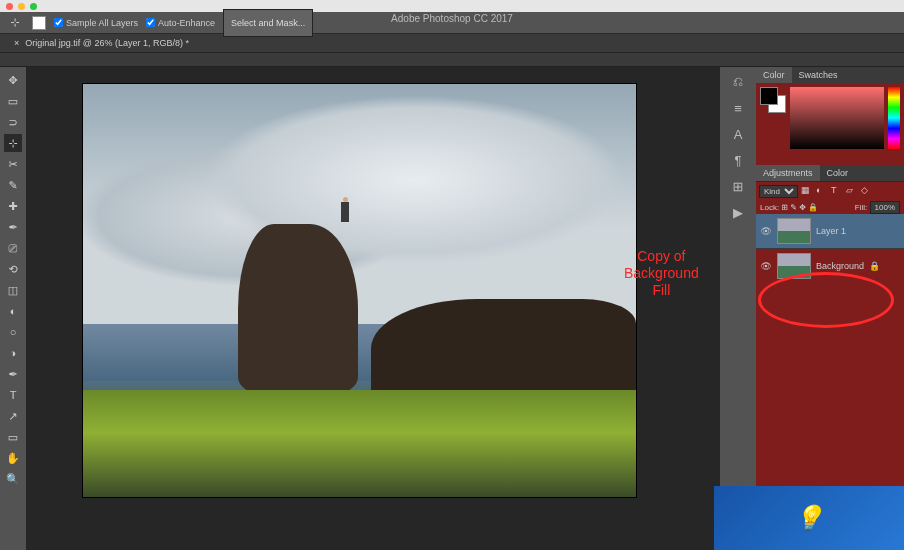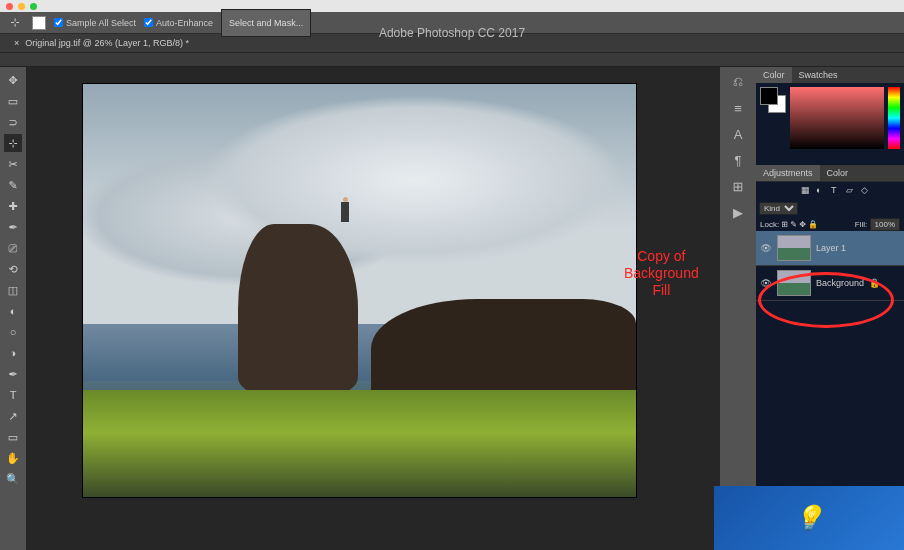--- a/index.html
+++ b/index.html
@@ -5,21 +5,21 @@
 * { margin:0; padding:0; box-sizing:border-box; font-family:"Helvetica Neue",Arial,sans-serif; }
 body { background:#323232; width:904px; height:550px; overflow:hidden; position:relative; }
 .mac-menu { height:12px; background:#e6e6e6; display:flex; align-items:center; padding:0 6px; gap:5px; }
 .tl-dot { width:7px; height:7px; border-radius:50%; }
 .tl-red{background:#ff5f57;} .tl-yel{background:#febc2e;} .tl-grn{background:#28c840;}
 .opt-bar { height:22px; background:#535353; display:flex; align-items:center; padding:0 6px; gap:8px; border-bottom:1px solid #2a2a2a; color:#ccc; font-size:9px;}
 .swatch{width:14px;height:14px;background:#fff;border:1px solid #888;}
 .chk{display:flex;align-items:center;gap:3px;}
 .chk input{width:9px;height:9px;}
 .btn{background:#636363;border:1px solid #222;padding:8px 7px;color:#ddd;font-size:9px;cursor:pointer;}
-.title-center{position:absolute;left:50%;transform:translateX(-50%);color:#bbb;font-size:12px;top:26px;}
+.title-center{position:absolute;left:50%;transform:translateX(-50%);color:#bbb;font-size:10px;top:13px;}
 .doc-tab{height:19px;background:#3a3a3a;display:flex;align-items:center;color:#ccc;font-size:9px;padding:0 8px;border-bottom:1px solid #222;}
 .doc-tab .x{margin-left:6px;}
 .ruler-h{height:14px;background:#3a3a3a;border-bottom:1px solid #222;}
 .main{position:absolute;top:67px;left:0;right:0;bottom:0;display:flex;}
 .tools{width:26px;background:#535353;display:flex;flex-direction:column;align-items:center;gap:3px;padding:4px 0;}
 .tool{width:18px;height:18px;display:flex;align-items:center;justify-content:center;color:#ccc;font-size:11px;cursor:pointer;}
 .tool.sel{background:#2a2a2a;}
 .canvas-wrap{flex:1;background:#262626;position:relative;}
 .canvas{position:absolute;left:56px;top:16px;width:555px;height:415px;background:linear-gradient(#b8c4cc 0%,#c9d2d6 35%,#5b7b94 65%,#2a3b27 100%);border:1px solid #000;}
 .sky{position:absolute;top:0;left:0;right:0;height:58%;background:
@@ -28,21 +28,21 @@
   linear-gradient(#95a8b5 0%,#bcc8cf 40%,#d0d7db 60%);}
 .sea{position:absolute;top:58%;left:0;right:0;height:14%;background:linear-gradient(#7189a0,#4a6882);}
 .rock1{position:absolute;left:28%;bottom:25%;width:120px;height:170px;background:#3b2f26;border-radius:30% 40% 20% 20%/50% 50% 10% 10%;}
 .person{position:absolute;left:46%;bottom:64%;width:16px;height:36px;}
 .person .body{width:8px;height:20px;background:#3a3a3a;margin:0 auto;}
 .person .head{width:5px;height:5px;background:#d4a887;border-radius:50%;margin:0 auto;}
 .grass{position:absolute;left:0;bottom:0;width:100%;height:26%;background:linear-gradient(#6a8a2a,#8fb034 40%,#3a4a28);}
 .rock2{position:absolute;right:0;bottom:18%;width:48%;height:30%;background:#2e241c;border-radius:40% 20% 0 0;}
 .right-col{width:36px;background:#535353;display:flex;flex-direction:column;align-items:center;gap:8px;padding:6px 0;}
 .r-icon{width:18px;height:18px;color:#bbb;font-size:13px;display:flex;align-items:center;justify-content:center;cursor:pointer;}
-.panels{width:148px;background:#0f172a;display:flex;flex-direction:column;font-size:9px;color:#ccc;}
+.panels{width:148px;background:#7f1d1d;display:flex;flex-direction:column;font-size:9px;color:#ccc;}
 .p-tabs{display:flex;background:#3a3a3a;}
 .p-tab{padding:3px 7px;cursor:pointer;}
 .p-tab.act{background:#535353;}
 .color-panel{height:82px;padding:4px;display:flex;gap:4px;}
 .fgbg{width:26px;height:26px;position:relative;}
 .fg{width:18px;height:18px;background:#000;border:1px solid #888;position:absolute;top:0;left:0;}
 .bg{width:18px;height:18px;background:#fff;border:1px solid #888;position:absolute;bottom:0;right:0;}
 .picker{flex:1;height:62px;background:linear-gradient(to bottom,#ff7070,#000);position:relative;}
 .hue{width:12px;height:62px;background:linear-gradient(red,yellow,lime,cyan,blue,magenta,red);}
 .adj-panel{padding:4px;border-top:1px solid #2a2a2a;}
@@ -58,39 +58,39 @@
 .layer.active{background:#4a6a8a;}
 .eye{width:12px;text-align:center;}
 .thumb{width:34px;height:26px;background:linear-gradient(#aab 50%,#475 50%);border:1px solid #888;}
 .l-foot{margin-top:auto;display:flex;justify-content:flex-end;gap:6px;padding:4px;border-top:1px solid #2a2a2a;}
 .f-ic{width:12px;height:12px;color:#aaa;}
 .annot{position:absolute;top:248px;left:624px;color:#ff2a2a;font-size:14px;line-height:17px;text-align:center;pointer-events:none;font-weight:500;}
 .ell{position:absolute;top:272px;left:758px;width:136px;height:56px;border:3px solid #ff2a2a;border-radius:50%;pointer-events:none;z-index:5;}
 .brand{position:absolute;right:0;bottom:0;width:190px;height:64px;background:linear-gradient(135deg,#1654a8,#2878d4);color:#fff;display:flex;align-items:center;justify-content:center;font-size:28px;font-weight:700;font-style:italic;gap:6px;z-index:6;}
 .bulb{font-size:24px;}
 .lock{font-size:9px;}
-select{background:#3a3a3a;color:#ccc;border:1px solid #222;font-size:8px;margin-top:17px;}
+select{background:#3a3a3a;color:#ccc;border:1px solid #222;font-size:8px;}
 </style>
 </head>
 <body>
 
 <div class="mac-menu">
   <div class="tl-dot tl-red"></div>
   <div class="tl-dot tl-yel"></div>
   <div class="tl-dot tl-grn"></div>
 </div>
 
 <div class="title-center">Adobe Photoshop CC 2017</div>
 
 <div class="opt-bar">
   <div class="tool">⊹</div>
   <div class="swatch"></div>
   <label class="chk">
     <input type="checkbox" checked="" style="">
-      <span>Sample All Select</span>
+      <span>Sample All Layers</span>
   </label>
   <label class="chk">
     <input type="checkbox" checked="" style="">
       <span>Auto-Enhance</span>
   </label>
   <button class="btn">Select and Mask...</button>
 </div>
 
 <div class="doc-tab">
   <span class="x">×</span>

